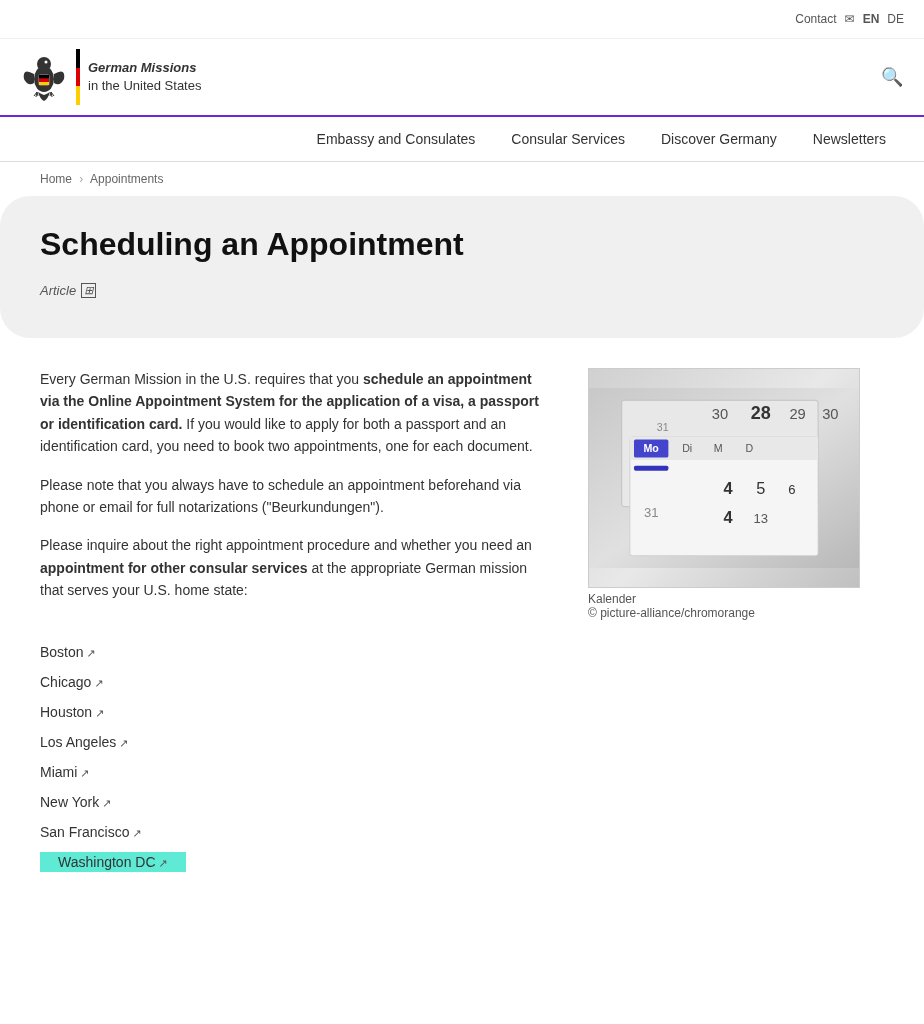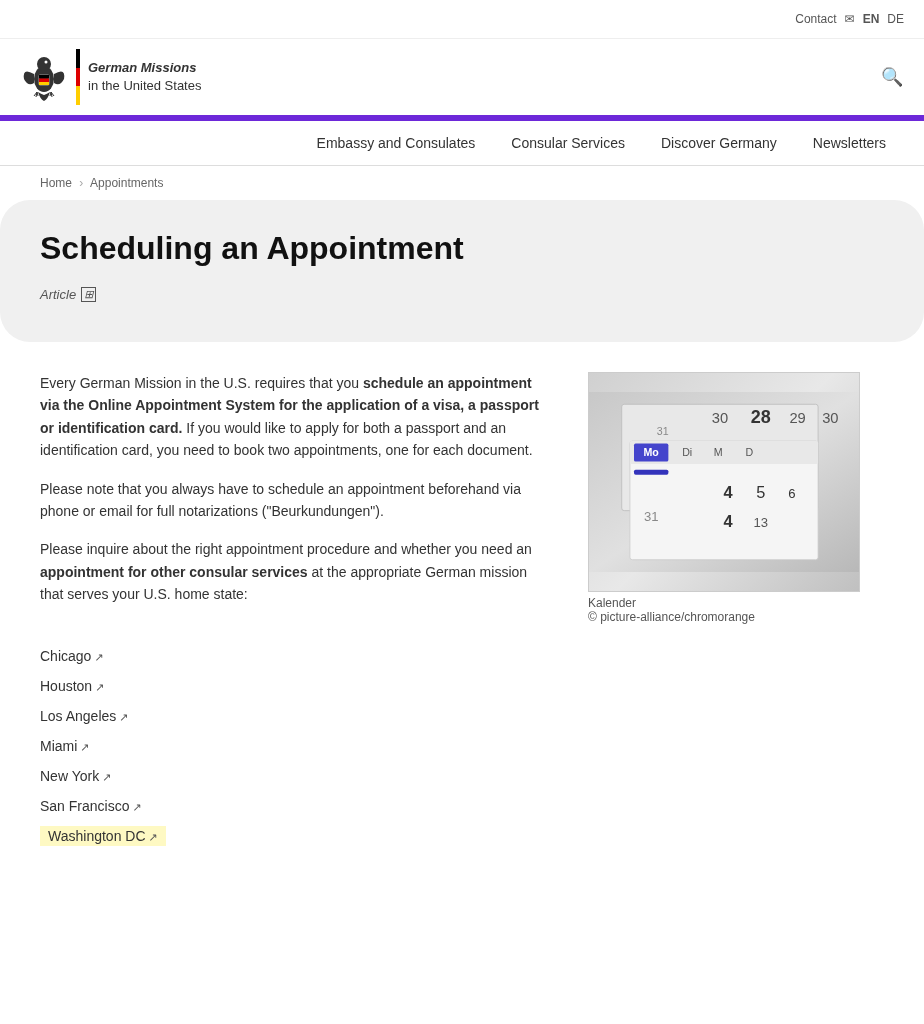--- a/index.html
+++ b/index.html
@@ -69,21 +69,21 @@
     .search-icon-btn {
       background: none;
       border: none;
       cursor: pointer;
       font-size: 18px;
       color: #333;
     }
 
     
     .main-nav {
-      border-top: 6px solid #6d28d9;
+      border-top: 2px solid #6d28d9;
       border-bottom: 1px solid #ddd;
     }
     .main-nav ul {
       display: flex;
       justify-content: flex-end;
       list-style: none;
       padding: 0 20px;
     }
     .main-nav ul li a {
       display: block;
@@ -185,22 +185,22 @@
     .city-link-item {
       margin-bottom: 14px;
     }
     .city-link-item a {
       color: #333;
       text-decoration: none;
       font-size: 14px;
       font-weight: normal;
     }
     .city-link-item.highlighted a {
-      background: #fef9c3;
-      padding: 2px 8px;
+      background: #5eead4;
+      padding: 2px 18px;
       font-weight: normal;
     }
     .ext-icon {
       display: inline-block;
       font-size: 11px;
       color: #555;
       margin-left: 3px;
     }
   </style>
 </head>
@@ -347,20 +347,21 @@
         </svg>
       </div>
       <div class="image-caption">
         <div>Kalender</div>
         <div>© picture-alliance/chromorange</div>
       </div>
     </div>
   </div>
 
   <div class="city-links" id="city-links-container">
+      <div class="city-link-item"><a href="#">Boston<span class="ext-icon">↗</span></a></div>
       <div class="city-link-item"><a href="#">Chicago<span class="ext-icon">↗</span></a></div>
       <div class="city-link-item"><a href="#">Houston<span class="ext-icon">↗</span></a></div>
       <div class="city-link-item"><a href="#">Los Angeles<span class="ext-icon">↗</span></a></div>
       <div class="city-link-item"><a href="#">Miami<span class="ext-icon">↗</span></a></div>
       <div class="city-link-item"><a href="#">New York<span class="ext-icon">↗</span></a></div>
       <div class="city-link-item"><a href="#">San Francisco<span class="ext-icon">↗</span></a></div>
       <div class="city-link-item highlighted"><a href="#">Washington DC<span class="ext-icon">↗</span></a></div>
     </div>
 </div>
 

